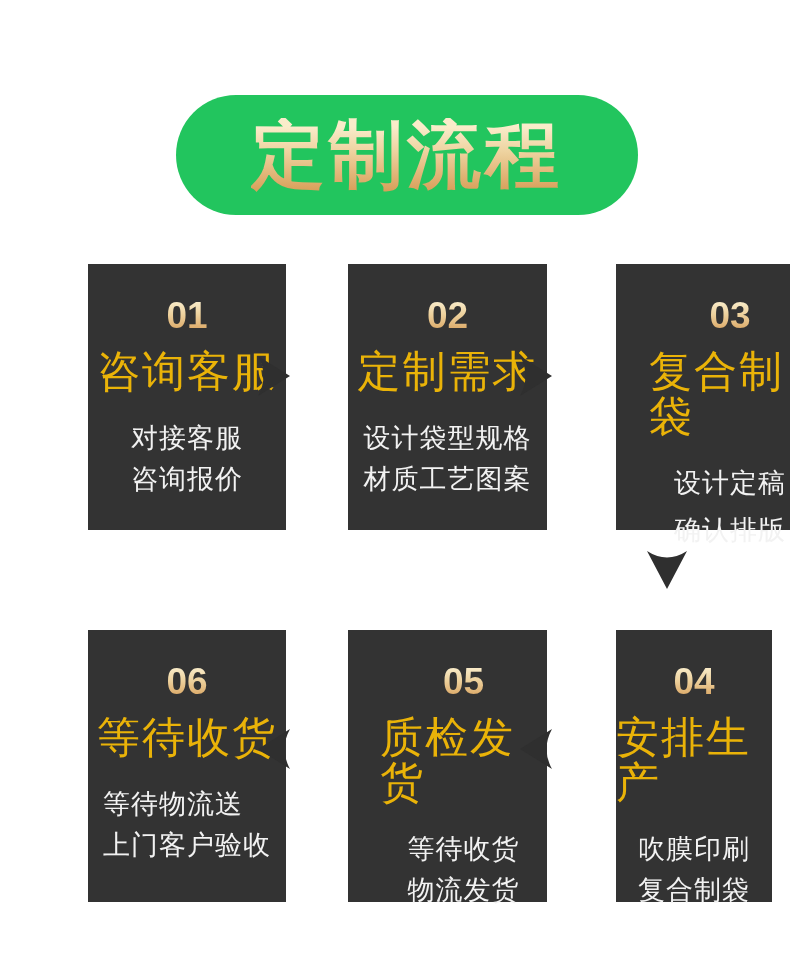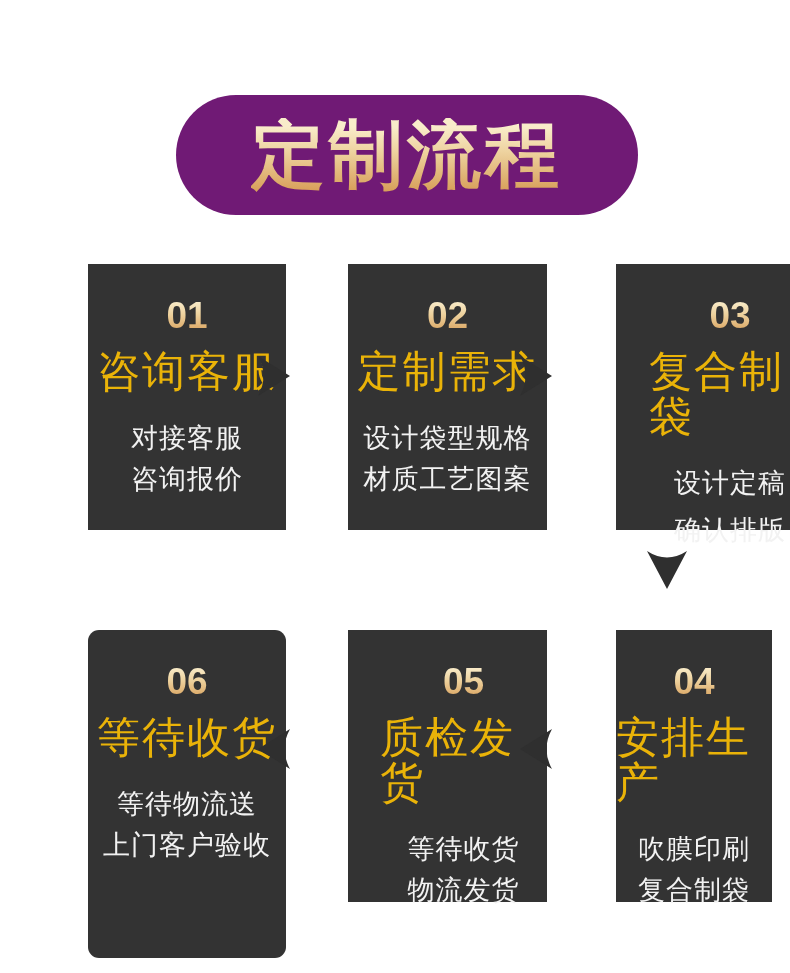--- a/index.html
+++ b/index.html
@@ -13,21 +13,21 @@
     height: 973px;
     background: #ffffff;
     overflow: hidden;
   }
   .title-pill {
     position: absolute;
     left: 176px;
     top: 95px;
     width: 462px;
     height: 120px;
-    background: #701a75;
+    background: #22c55e;
     border-radius: 60px;
     display: flex;
     align-items: center;
     justify-content: center;
   }
   .title-text {
     font-size: 74px;
     font-weight: bold;
     letter-spacing: 4px;
     line-height: 1;
@@ -61,21 +61,21 @@
   .card-title {
     margin-top: 15px;
     font-size: 43px;
     font-weight: normal;
     color: #eab308;
     letter-spacing: 2px;
     line-height: 1.05;
   }
   .lines {
     margin-top: 24px;
-    text-align: center;
+    text-align: left;
   }
   .line {
     font-size: 27px;
     color: #f2f2f2;
     line-height: 41px;
     letter-spacing: 1px;
   }
   .arrow {
     position: absolute;
     display: block;
@@ -110,21 +110,21 @@
 
   <div class="card" style="left:568px; top:264px; width:195px; height:266px;padding-left:33px;">
     <div class="num gold">03</div>
     <div class="card-title">复合制袋</div>
     <div class="lines">
       <div class="line" style="margin-bottom:6px;">设计定稿</div>
       <div class="line">确认排版</div>
     </div>
   </div>
 
-  <div class="card" style="left:40px; top:630px; width:198px; height:328px;border-radius:11px;">
+  <div class="card" style="left:40px; top:630px; width:198px; height:272px;">
     <div class="num gold">06</div>
     <div class="card-title">等待收货</div>
     <div class="lines">
       <div class="line">等待物流送</div>
       <div class="line">上门客户验收</div>
     </div>
   </div>
 
   <div class="card" style="left:300px; top:630px; width:199px; height:272px;padding-left:32px;">
     <div class="num gold">05</div>

